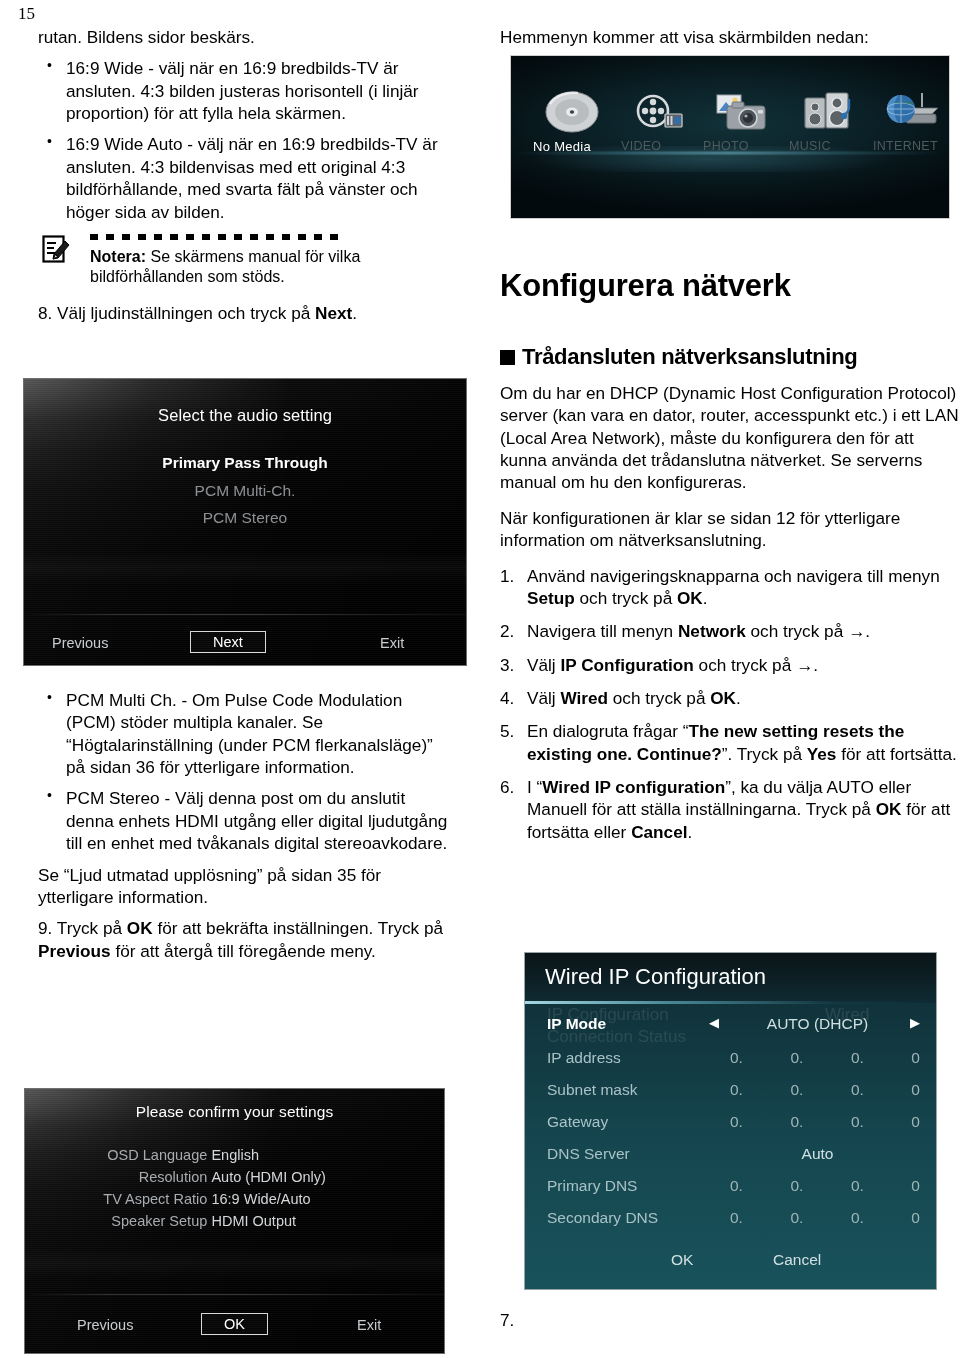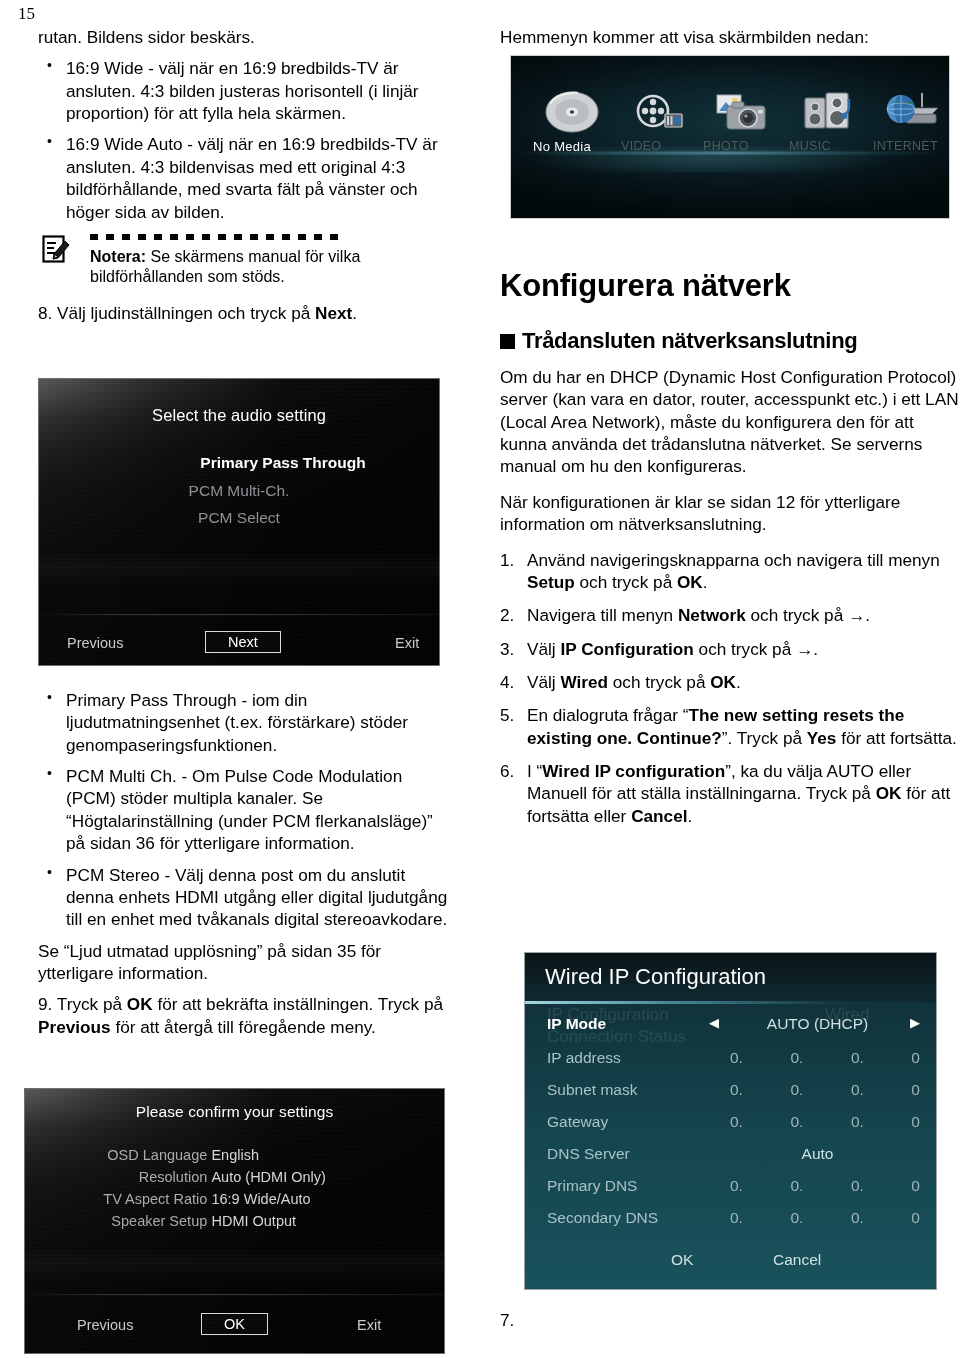--- a/index.html
+++ b/index.html
@@ -109,21 +109,21 @@
   }
   .note-text {
     font-size: 16px;
     line-height: 1.28;
   }
 
   
   h1.section-title {
     font-size: 31px;
     font-weight: bold;
-    margin: 28px 0 24px 0;
+    margin: 28px 0 40px 0;
     letter-spacing: -0.2px;
   }
   h2.sub-title {
     font-size: 22px;
     font-weight: bold;
     margin: 0 0 12px 0;
     letter-spacing: -0.3px;
   }
   h2.sub-title .sq {
     display: inline-block;
@@ -392,36 +392,35 @@
         <path d="M11.5 25 L13.5 20.5 L15.5 22.5 Z" fill="#fff" stroke="#000" stroke-width="1"></path>
       </svg>
     </span>
     <div class="dotted"></div>
     <div class="note-text"><b>Notera:</b><span> Se skärmens manual för vilka bildförhållanden som stöds.</span></div>
   </div>
 
   <p class="step"><span>8.</span><span> Välj ljudinställningen och tryck på </span><b>Next</b><span>.</span></p>
 </div>
 
-<div class="osd osd-dark" style="position:absolute; left:23px; top:378px; width:402px; height:288px;margin-left:15px;">
+<div class="osd osd-dark" style="position:absolute; left:23px; top:378px; width:444px; height:288px;">
   <div class="osd-title" style="top:27px;">Select the audio setting</div>
-  <div class="osd-opt sel" style="top:75px;padding-left:44px;">Primary Pass Through</div>
+  <div class="osd-opt sel" style="top:75px;">Primary Pass Through</div>
   <div class="osd-opt dim" style="top:103px;">PCM Multi-Ch.</div>
-  <div class="osd-opt dim" style="top:130px;">PCM Select</div>
+  <div class="osd-opt dim" style="top:130px;">PCM Stereo</div>
   <div class="osd-sep" style="top:235px;"></div>
   <div class="osd-footer" style="top:252px;">
     <span class="fbtn" style="left:28px; top:4px;">Previous</span>
     <span class="fbtn boxbtn" style="left:166px; top:0px;">Next</span>
     <span class="fbtn" style="left:356px; top:4px;">Exit</span>
   </div>
 </div>
 
 <div class="col-left" style="top:684px;">
   <ul class="bullet-list">
-    <li>Primary Pass Through - iom din ljudutmatningsenhet (t.ex. förstärkare) stöder genompaseringsfunktionen.</li>
     <li>PCM Multi Ch. - Om Pulse Code Modulation (PCM) stöder multipla kanaler. Se “Högtalarinställning (under PCM flerkanalsläge)” på sidan 36 för ytterligare information.</li>
     <li>PCM Stereo - Välj denna post om du anslutit denna enhets HDMI utgång eller digital ljudutgång till en enhet med tvåkanals digital stereoavkodare.</li>
   </ul>
   <p>Se “Ljud utmatad upplösning” på sidan 35 för ytterligare information.</p>
   <p class="step"><span>9.</span><span> Tryck på </span><b>OK</b><span> för att bekräfta inställningen. Tryck på </span><b>Previous</b><span> för att återgå till föregående meny.</span></p>
 </div>
 
 <div class="osd osd-dark" style="position:absolute; left:24px; top:1088px; width:421px; height:266px;">
   <div class="osd-title" style="top:14px; font-size:15.5px;">Please confirm your settings</div>
   <div class="confirm-row" style="top:58px;">

